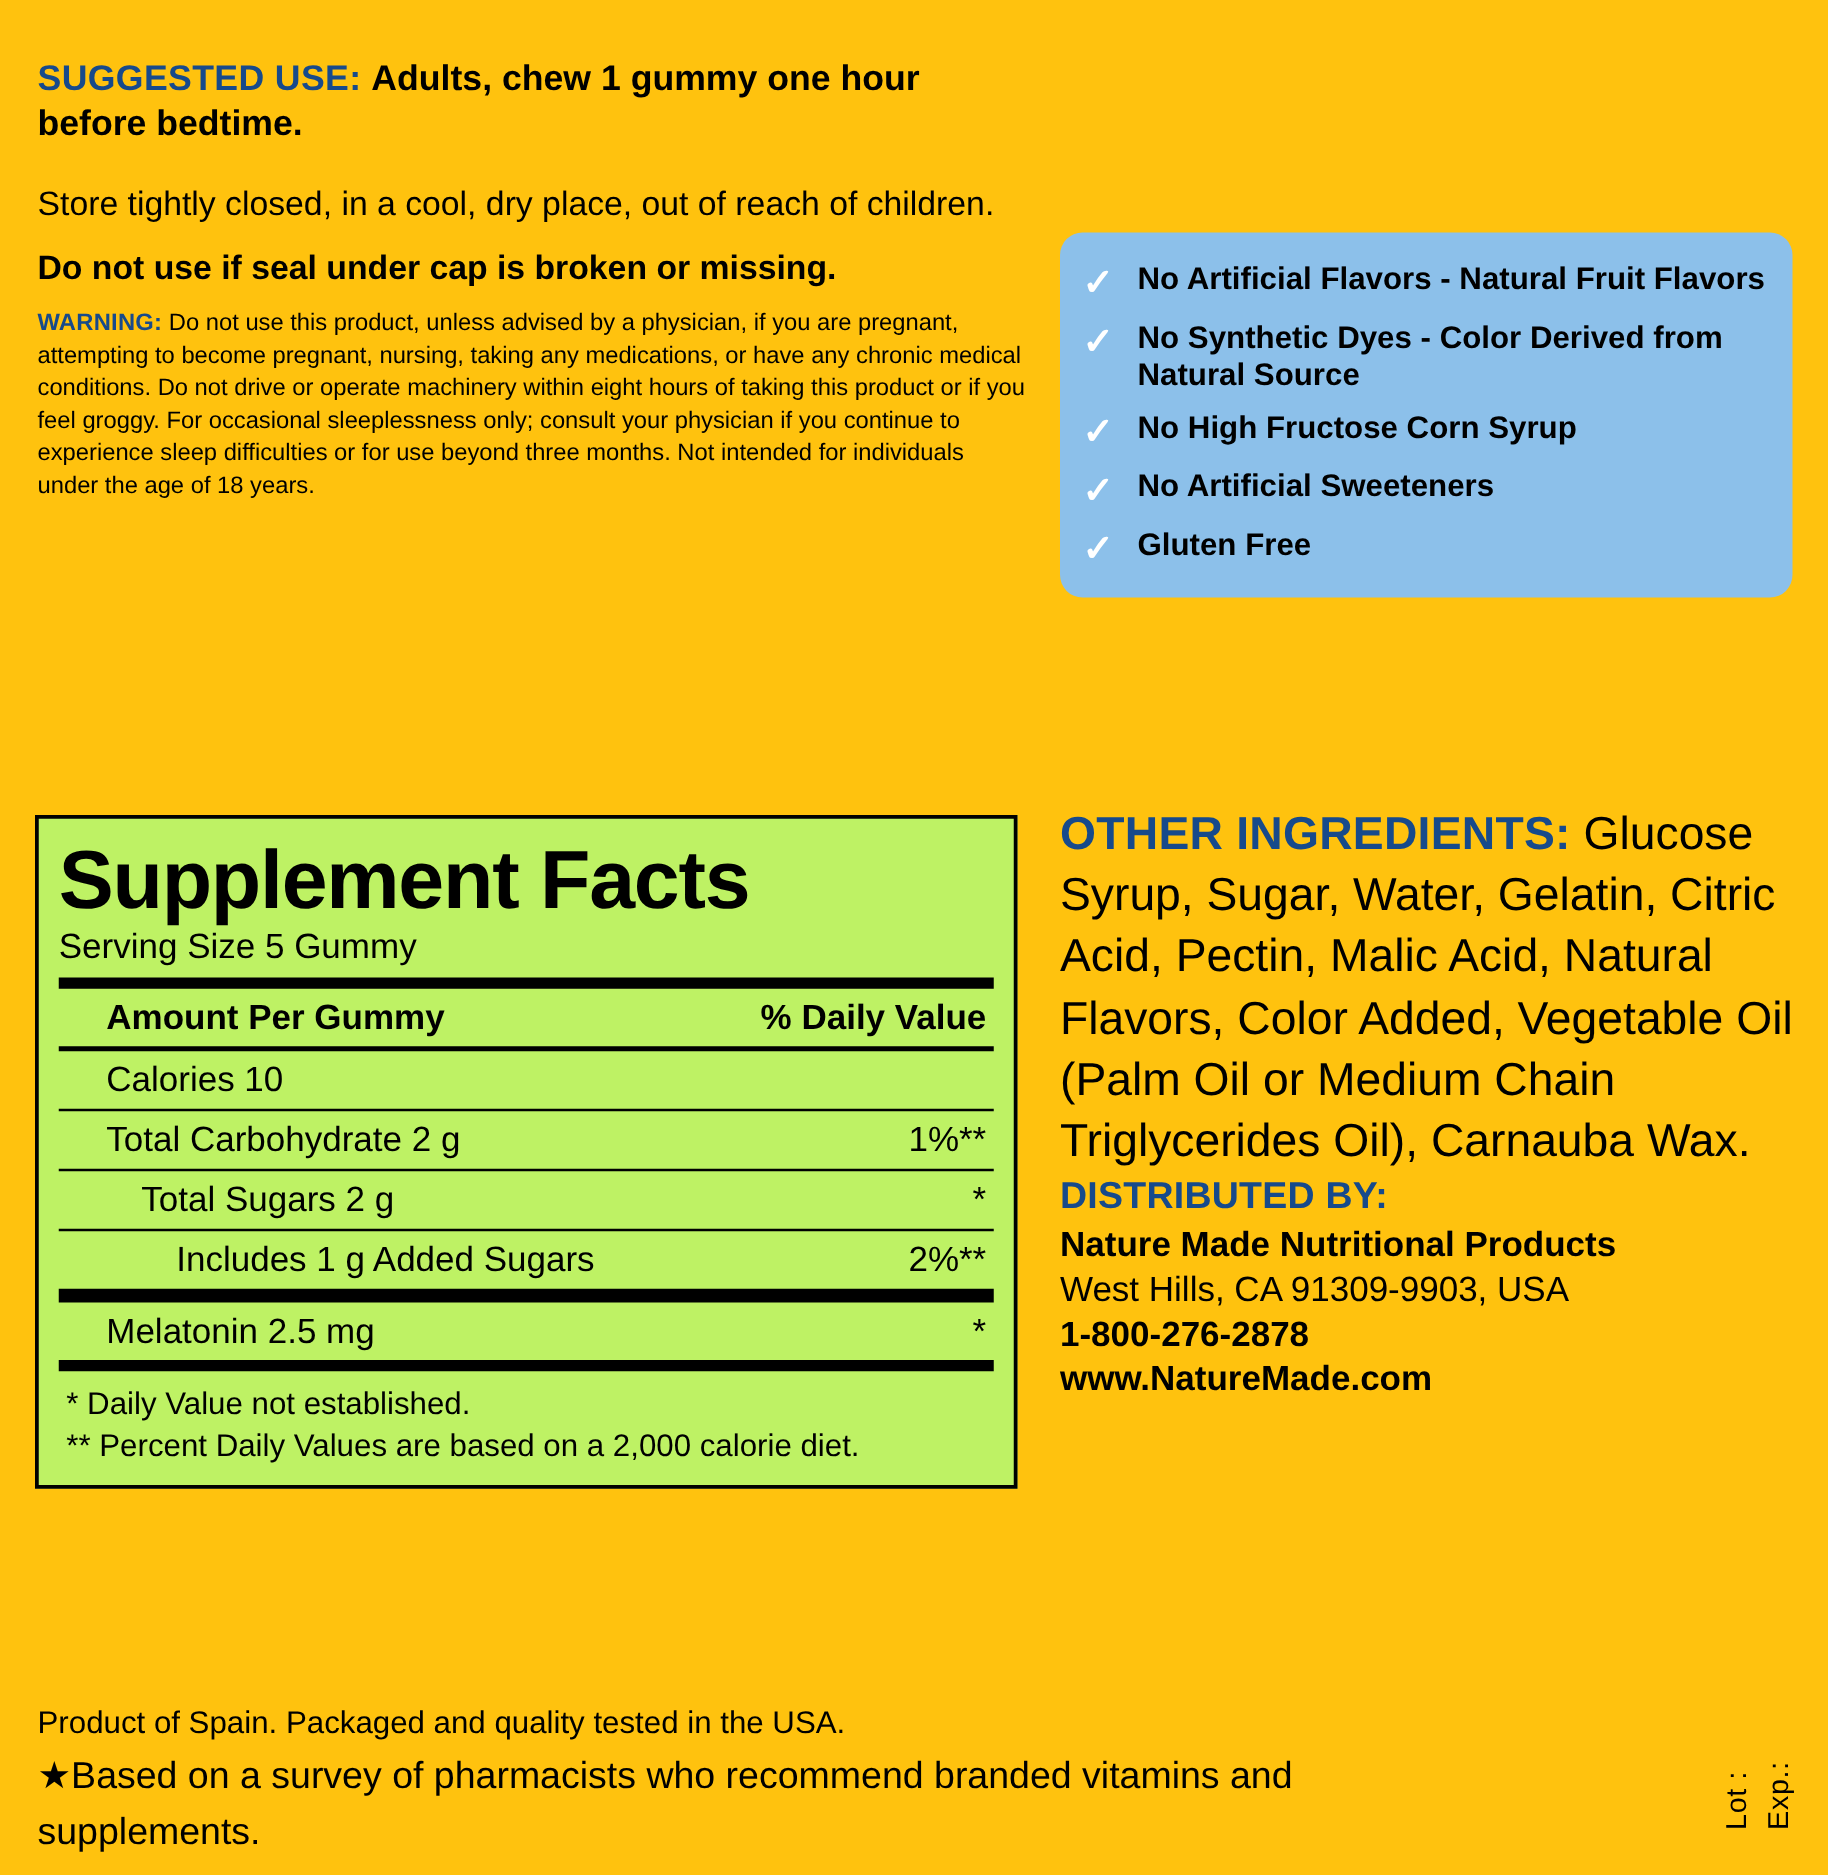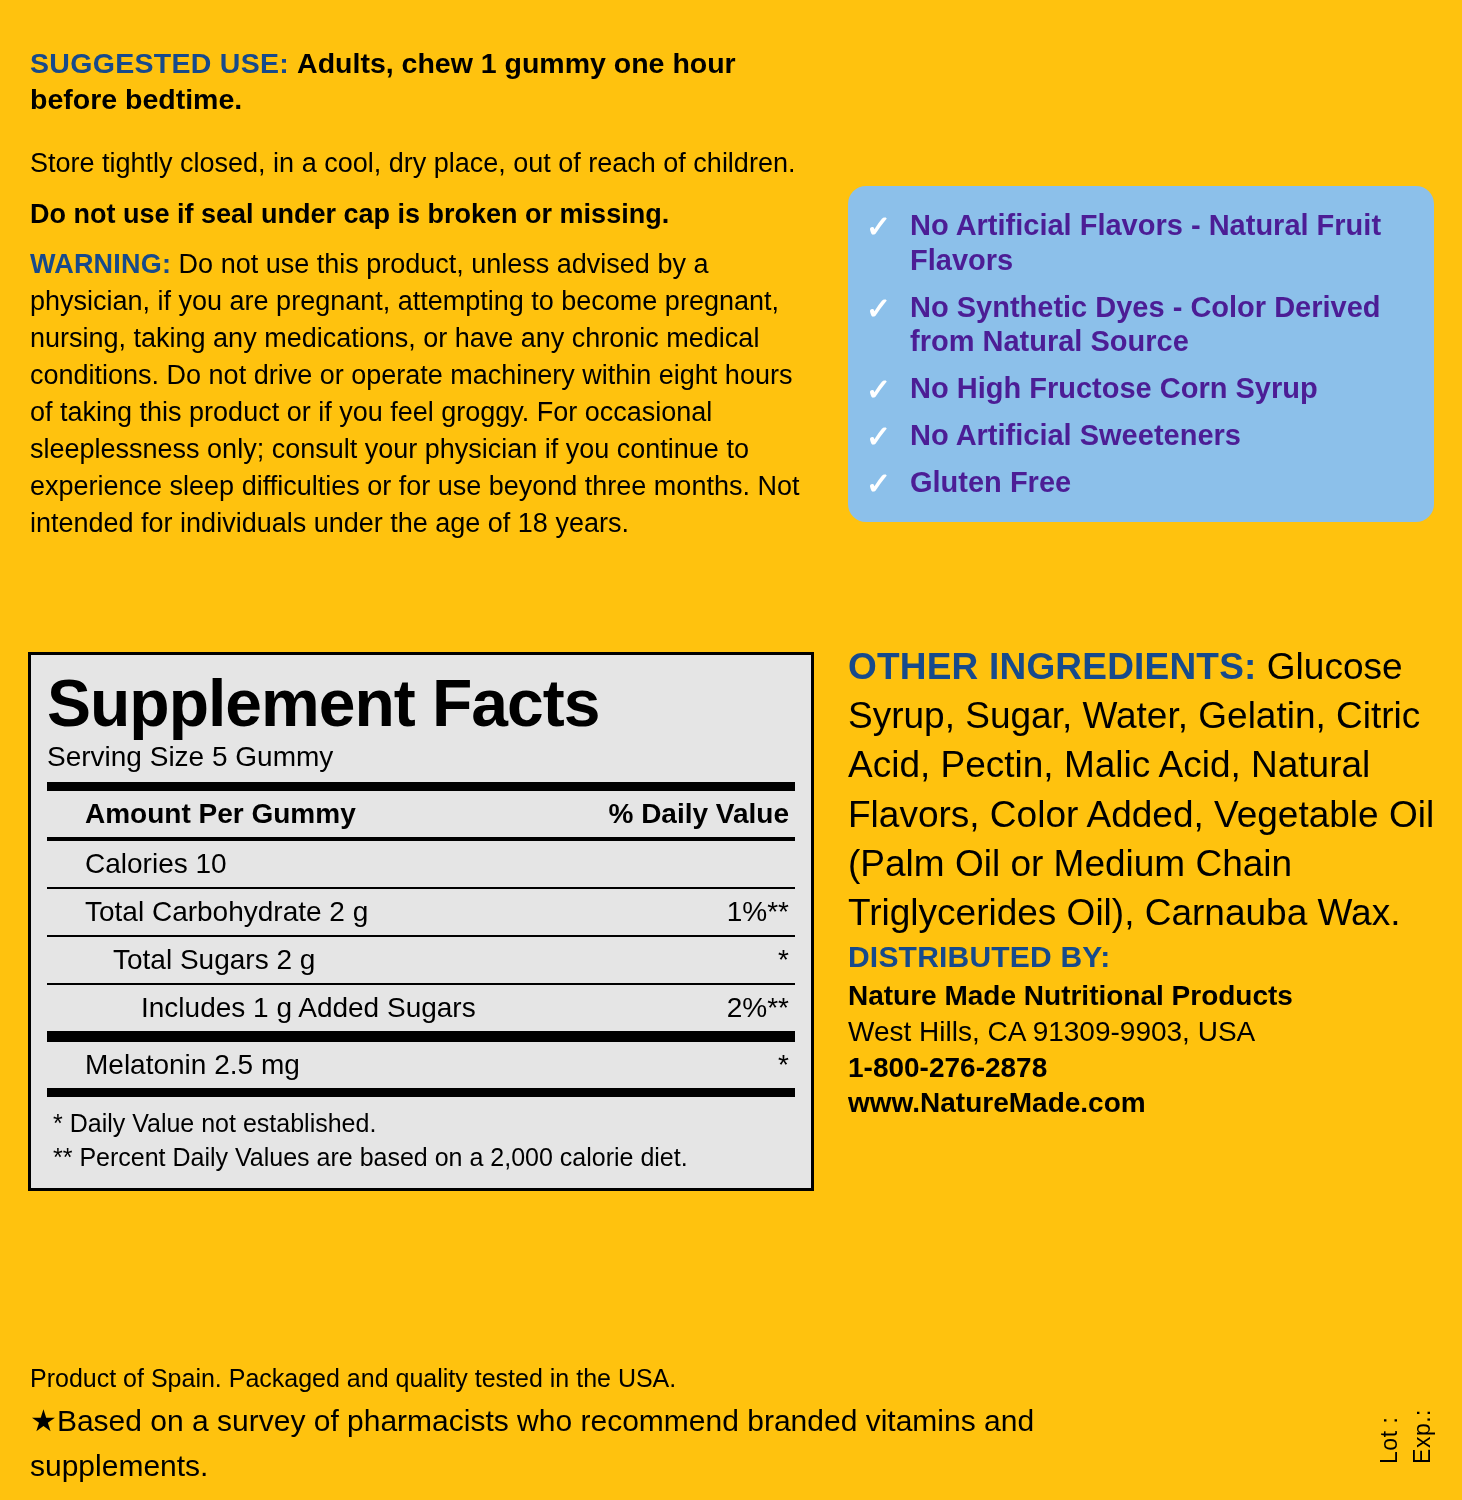--- a/index.html
+++ b/index.html
@@ -56,36 +56,36 @@
   }
 
   .do-not-use {
     font-size: 27px;
     font-weight: bold;
     line-height: 1.3;
     margin-bottom: 14px;
   }
 
   .warning-block {
-    font-size: 27px;
+    font-size: 19px;
     line-height: 1.37;
   }
   .warning-label {
     color: #174A8B;
     font-weight: bold;
     letter-spacing: 0.2px;
   }
 
   
   .sf-panel {
     position: absolute;
     left: 28px;
     top: 652px;
     width: 786px;
-    background: #e5e5e5;
+    background: #bef264;
     border: 3px solid #000;
     box-sizing: border-box;
     padding: 10px 16px 14px 16px;
   }
   .sf-title {
     font-size: 66px;
     font-weight: bold;
     letter-spacing: -1px;
     line-height: 1.05;
     margin: 4px 0 2px 0;
@@ -152,23 +152,23 @@
     color: #fff;
     font-size: 30px;
     font-weight: bold;
     line-height: 1.1;
     width: 44px;
     flex: 0 0 44px;
     text-align: left;
     padding-top: 2px;
   }
   .claim-text {
-    font-size: 29px;
-    font-weight: bold;
-    color: #4c1d95;
+    font-size: 25px;
+    font-weight: bold;
+    color: #000000;
     line-height: 1.2;
   }
 
   .other-ing {
     position: absolute;
     left: 848px;
     top: 642px;
     width: 592px;
     font-size: 37px;
     line-height: 1.33;

